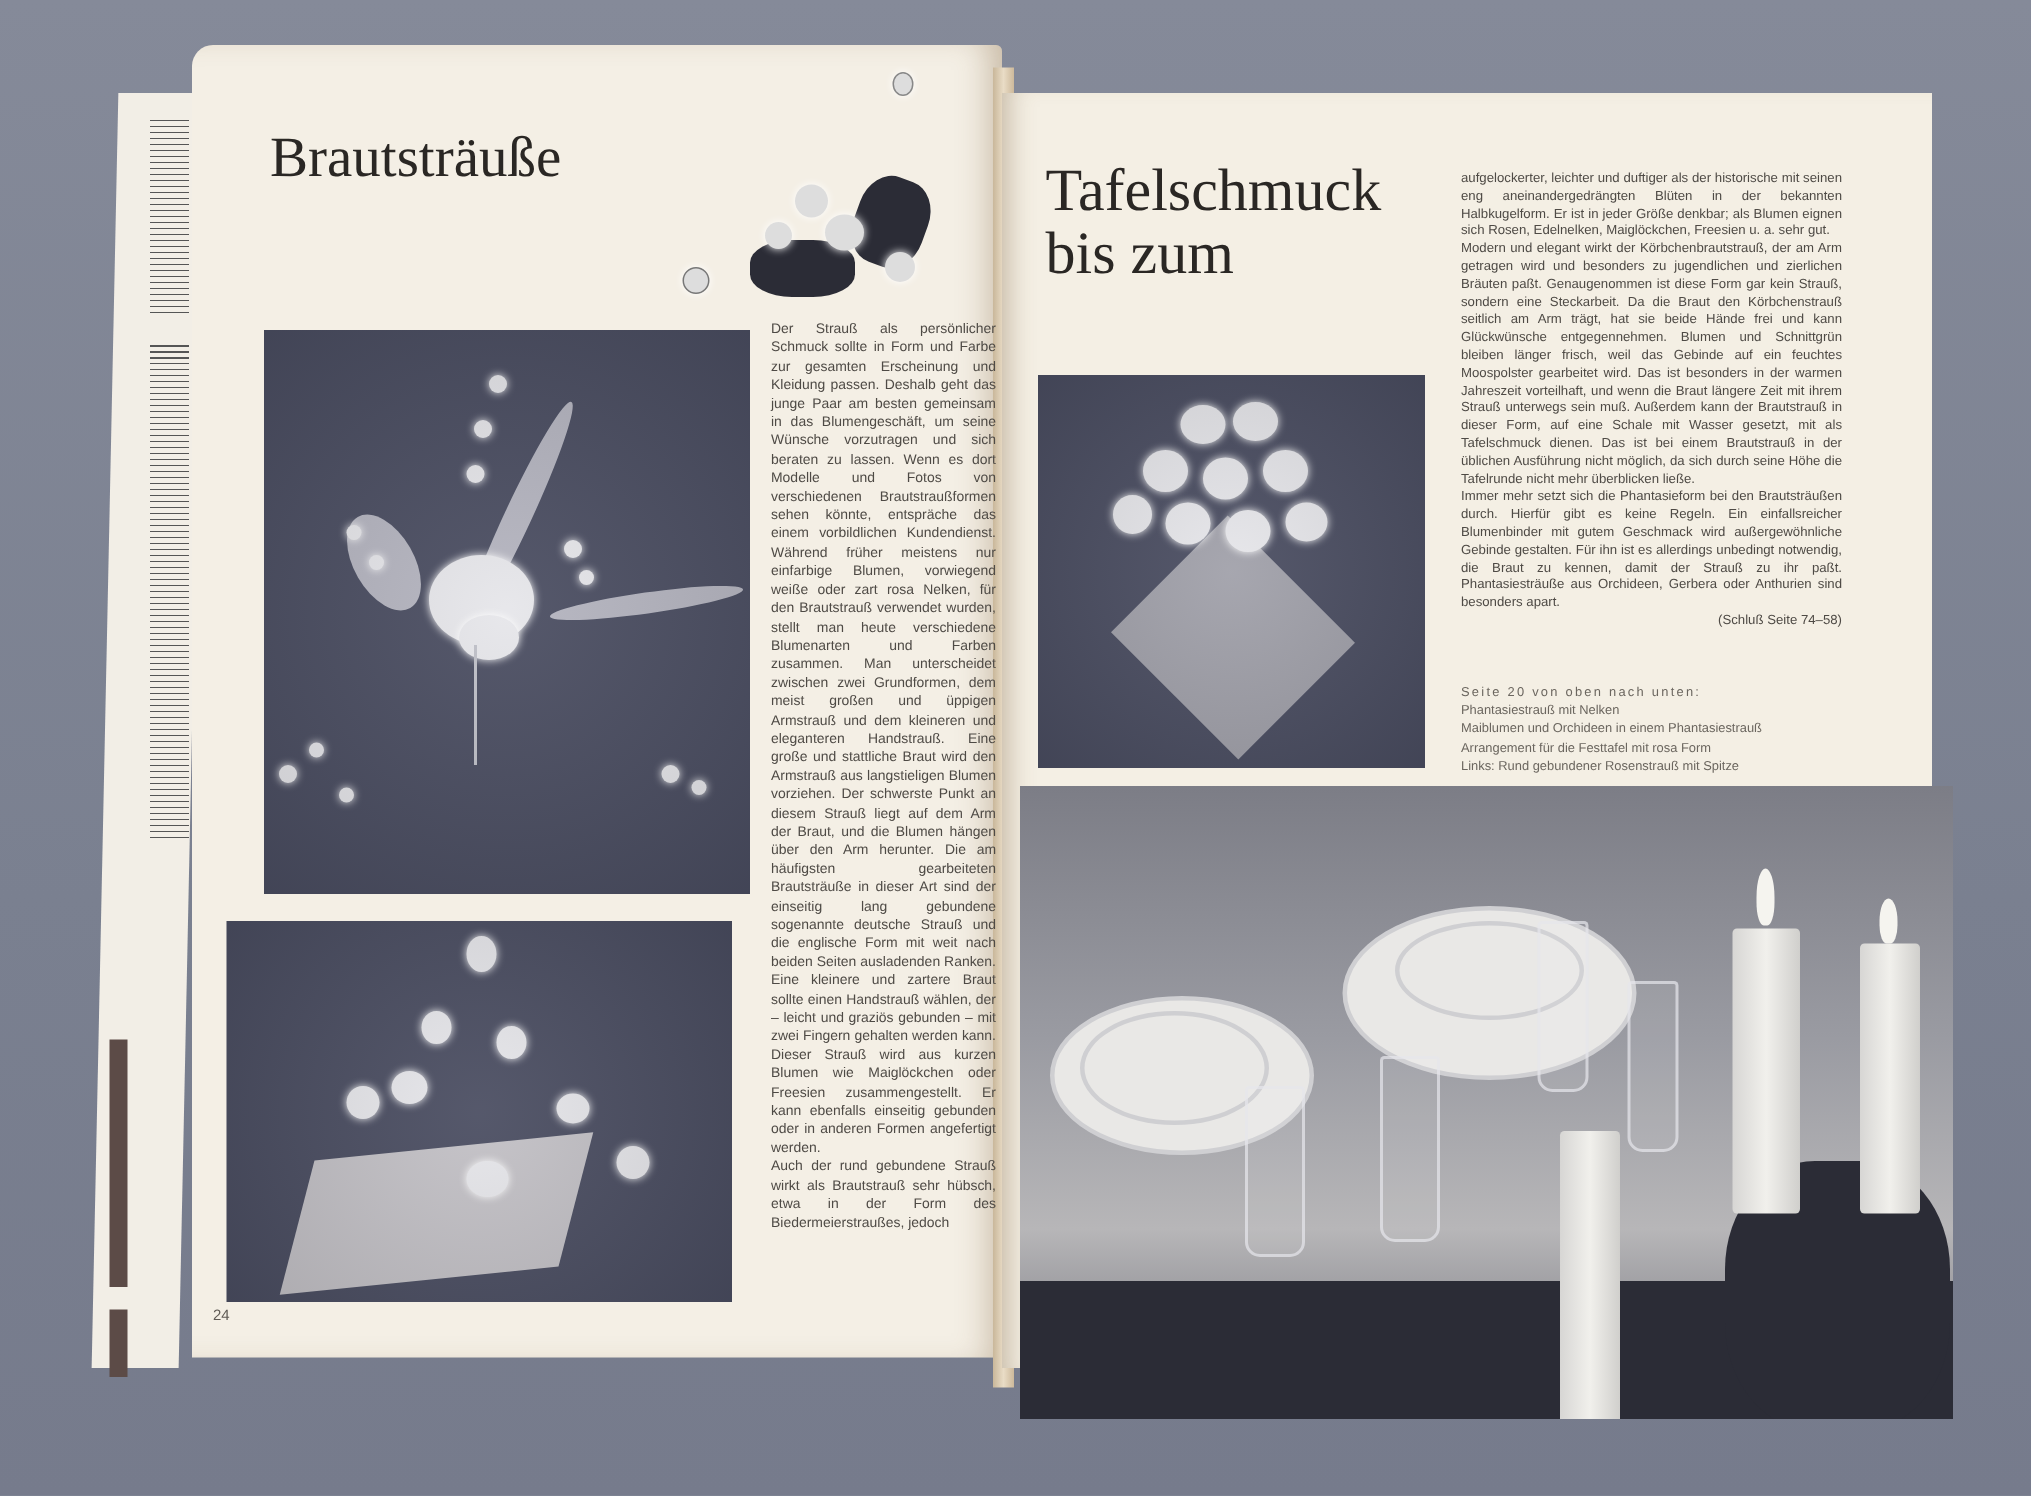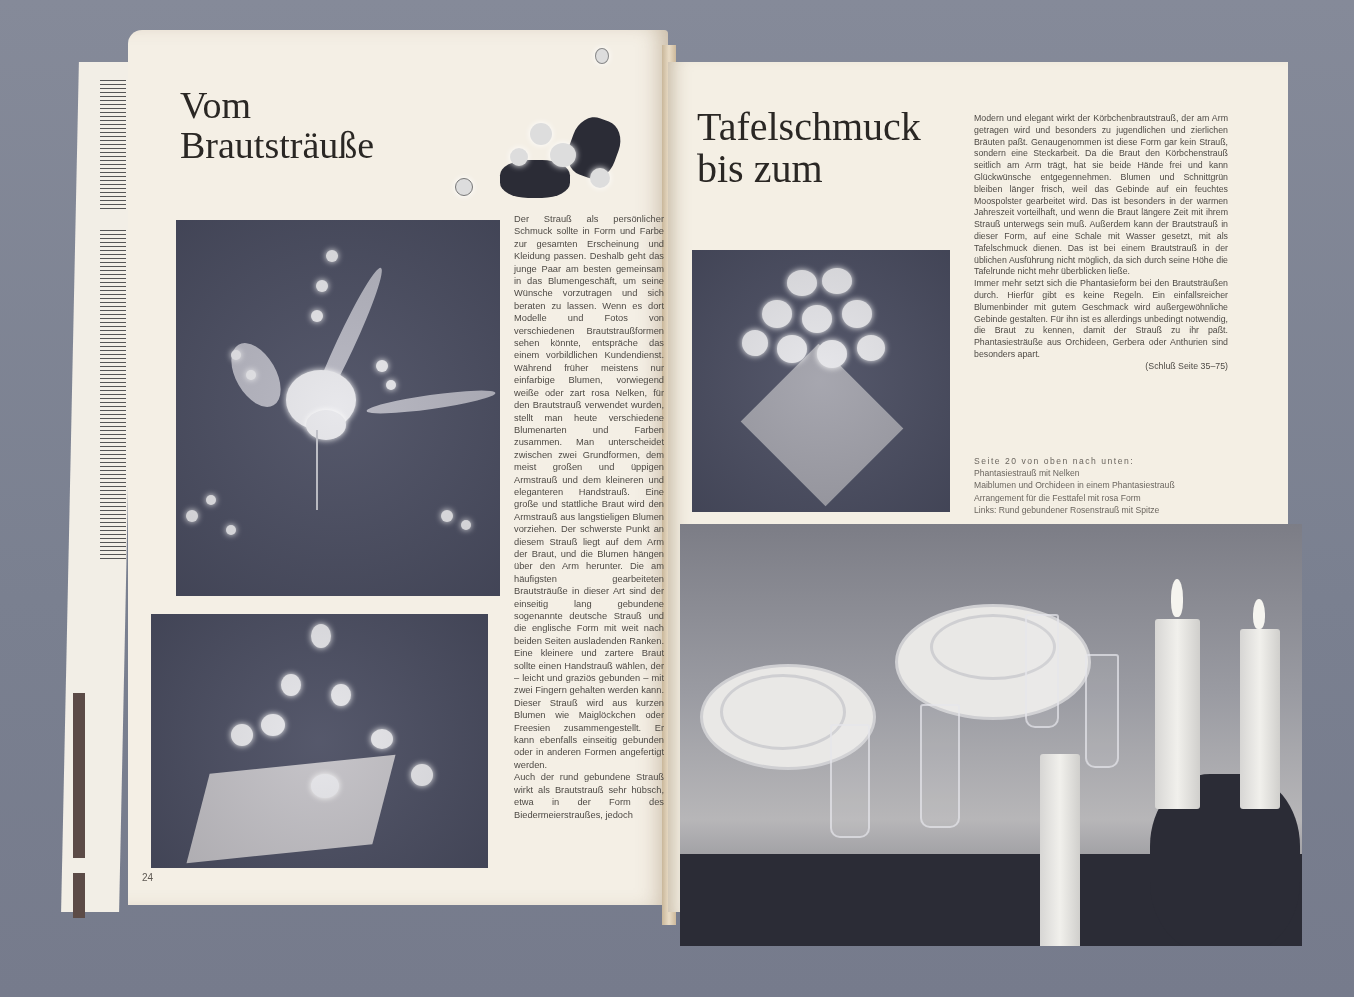--- a/index.html
+++ b/index.html
@@ -49,21 +49,20 @@
 <div class="backstrip"></div>
 <div class="barcode" style="top:80px;height:130px;"></div>
 <div class="barcode b2"></div>
 <div class="darkbar"></div>
 <div class="darkbar b2"></div>
 
 <div class="page-left"></div>
 <div class="gutter"></div>
 
 <div class="title left">
-  <div>Vom</div>
   <div>Brautsträuße</div>
 </div>
 
 <div style="position:absolute;left:450px;top:38px;width:215px;height:185px;">
   <div class="dark" style="left:120px;top:80px;width:48px;height:60px;transform:rotate(20deg);"></div>
   <div class="dark" style="left:50px;top:122px;width:70px;height:38px;"></div>
   <div class="flower" style="left:80px;top:85px;width:22px;height:22px;background:#ddd;"></div>
   <div class="flower" style="left:100px;top:105px;width:26px;height:24px;background:#ddd;"></div>
   <div class="flower" style="left:140px;top:130px;width:20px;height:20px;background:#ddd;"></div>
   <div class="flower" style="left:60px;top:110px;width:18px;height:18px;background:#ddd;"></div>
@@ -125,23 +124,24 @@
   <div class="flower" style="left:70px;top:50px;width:30px;height:28px;"></div>
   <div class="flower" style="left:110px;top:55px;width:30px;height:28px;"></div>
   <div class="flower" style="left:150px;top:50px;width:30px;height:28px;"></div>
   <div class="flower" style="left:85px;top:85px;width:30px;height:28px;"></div>
   <div class="flower" style="left:125px;top:90px;width:30px;height:28px;"></div>
   <div class="flower" style="left:165px;top:85px;width:28px;height:26px;"></div>
   <div class="flower" style="left:50px;top:80px;width:26px;height:26px;"></div>
 </div>
 
 <div class="col-text col-right">
+  <p>aufgelockerter, leichter und duftiger als der historische mit seinen eng aneinandergedrängten Blüten in der bekannten Halbkugelform. Er ist in jeder Größe denkbar; als Blumen eignen sich Rosen, Edelnelken, Maiglöckchen, Freesien u. a. sehr gut.</p>
   <p>Modern und elegant wirkt der Körbchenbrautstrauß, der am Arm getragen wird und besonders zu jugendlichen und zierlichen Bräuten paßt. Genaugenommen ist diese Form gar kein Strauß, sondern eine Steckarbeit. Da die Braut den Körbchenstrauß seitlich am Arm trägt, hat sie beide Hände frei und kann Glückwünsche entgegennehmen. Blumen und Schnittgrün bleiben länger frisch, weil das Gebinde auf ein feuchtes Moospolster gearbeitet wird. Das ist besonders in der warmen Jahreszeit vorteilhaft, und wenn die Braut längere Zeit mit ihrem Strauß unterwegs sein muß. Außerdem kann der Brautstrauß in dieser Form, auf eine Schale mit Wasser gesetzt, mit als Tafelschmuck dienen. Das ist bei einem Brautstrauß in der üblichen Ausführung nicht möglich, da sich durch seine Höhe die Tafelrunde nicht mehr überblicken ließe.</p>
   <p>Immer mehr setzt sich die Phantasieform bei den Brautsträußen durch. Hierfür gibt es keine Regeln. Ein einfallsreicher Blumenbinder mit gutem Geschmack wird außergewöhnliche Gebinde gestalten. Für ihn ist es allerdings unbedingt notwendig, die Braut zu kennen, damit der Strauß zu ihr paßt. Phantasiesträuße aus Orchideen, Gerbera oder Anthurien sind besonders apart.</p>
-  <p class="ref">(Schluß Seite 35–75)</p>
+  <p class="ref">(Schluß Seite 74–58)</p>
 </div>
 
 <div class="captions">
   <div class="head">Seite 20 von oben nach unten:</div>
   <div>Phantasiestrauß mit Nelken</div>
   <div>Maiblumen und Orchideen in einem Phantasiestrauß</div>
   <div>Arrangement für die Festtafel mit rosa Form</div>
   <div>Links: Rund gebundener Rosenstrauß mit Spitze</div>
 </div>
 

